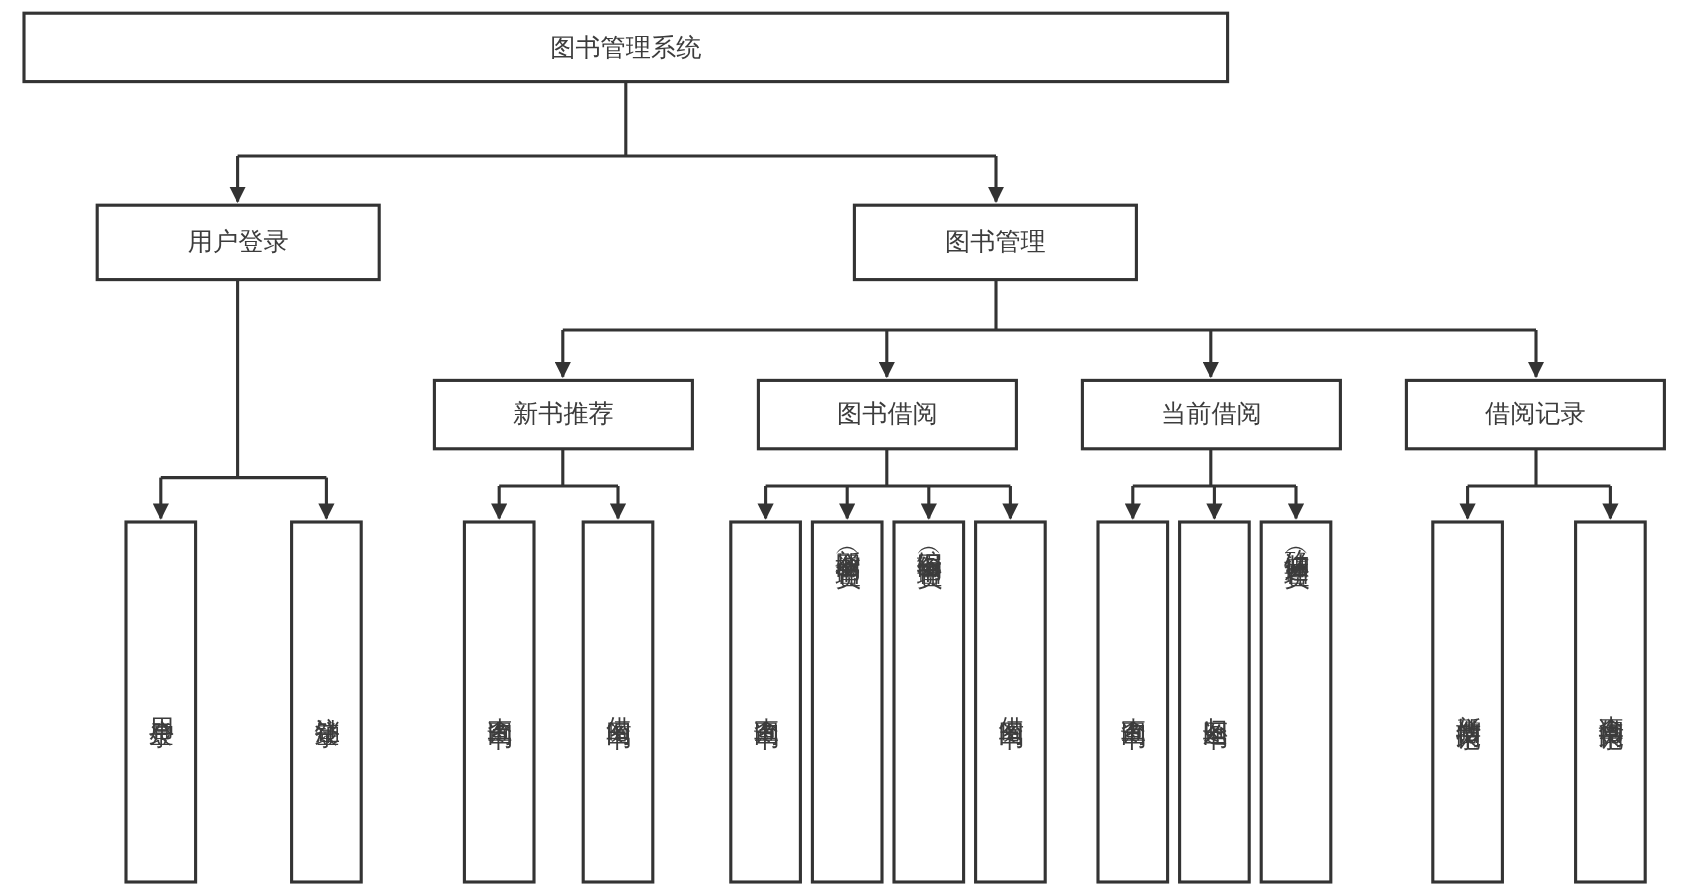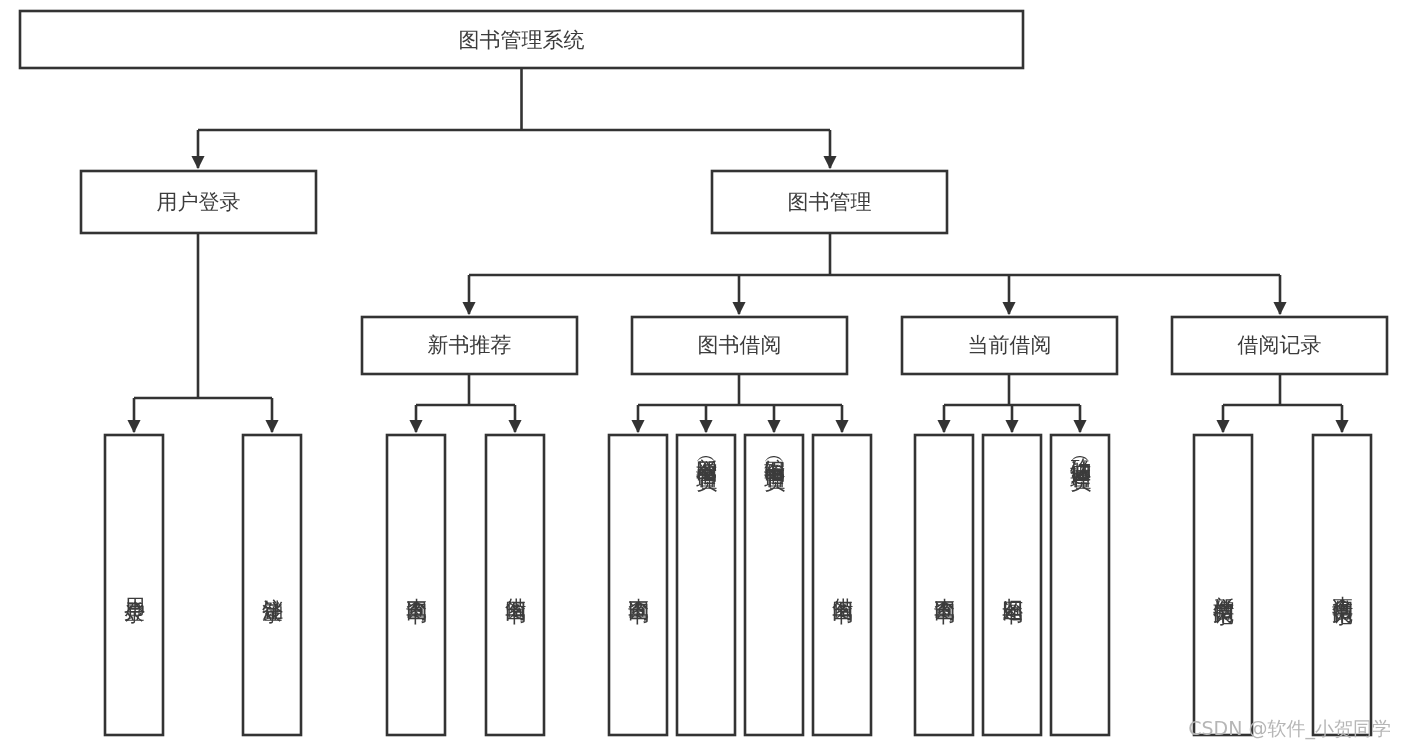--- a/index.html
+++ b/index.html
@@ -224,15 +224,14 @@
   <div class="vlabel-wrap" style="left:1051px; top:441px; width:58px; height:294px; align-items:flex-start;">
     <span class="vlabel-text">确认归还（管理员）</span>
   </div>
   <div class="vlabel-wrap" style="left:1194px; top:435px; width:58px; height:300px;">
     <span class="vlabel-text">新增借阅记录</span>
   </div>
   <div class="vlabel-wrap" style="left:1313px; top:435px; width:58px; height:300px;">
     <span class="vlabel-text">查询借阅记录</span>
   </div>
 
-  <div class="watermark">CSDN @软件_小贺同学</div>
 
 </div>
 
 </body></html>

